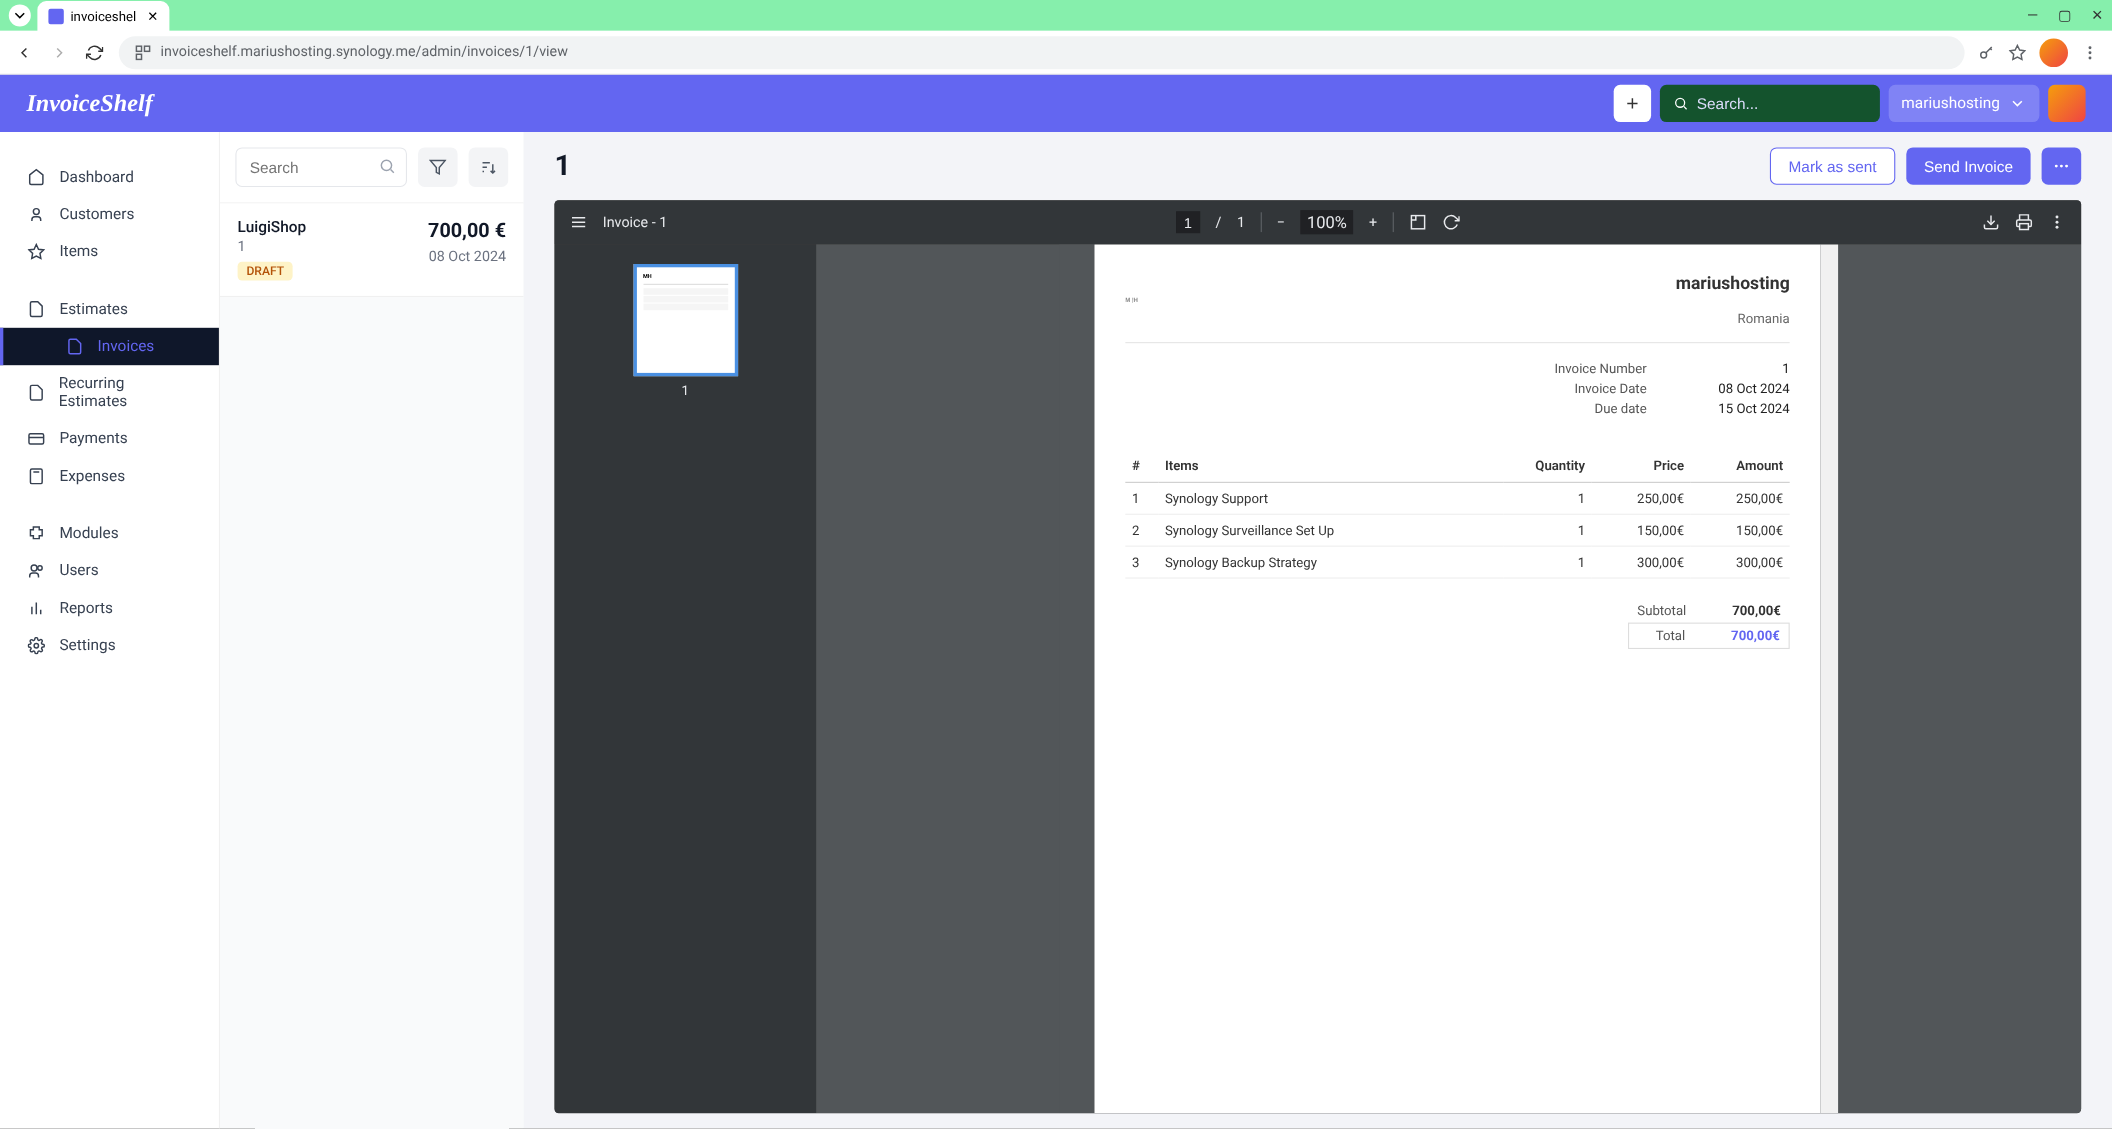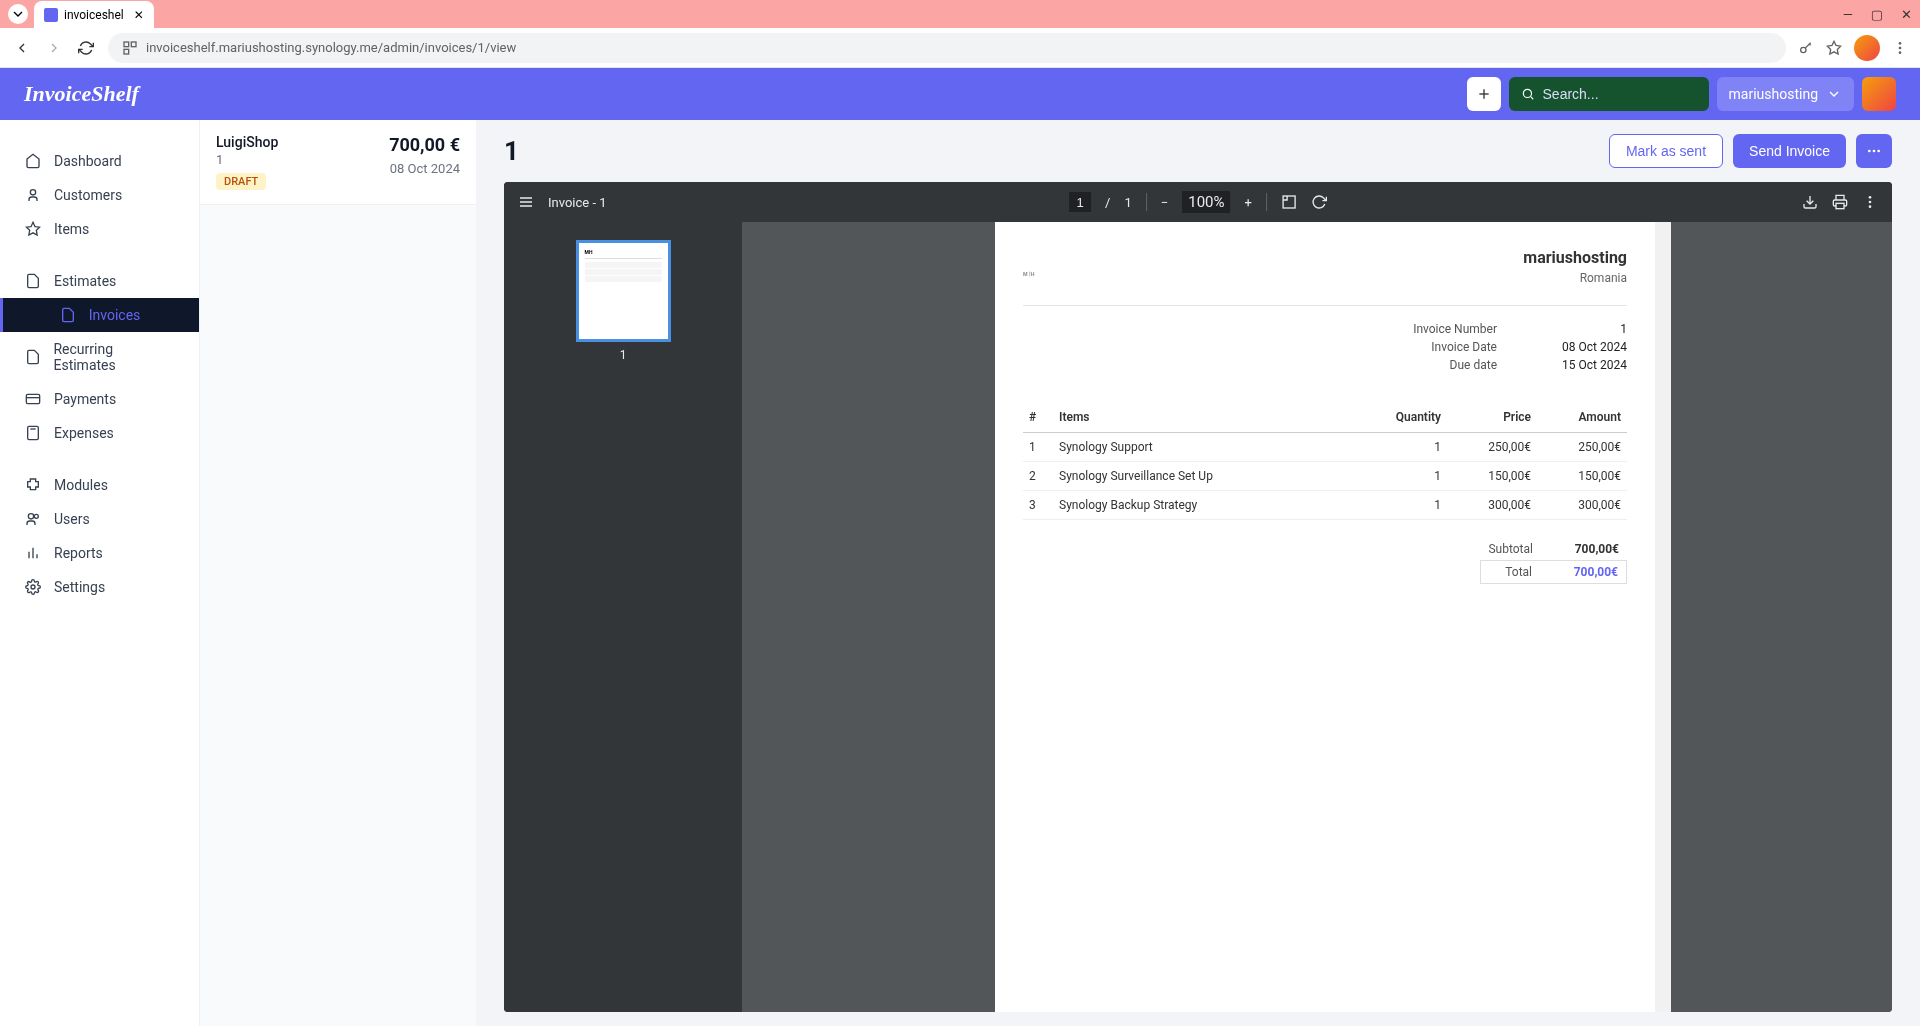--- a/index.html
+++ b/index.html
@@ -1,19 +1,19 @@
 <!DOCTYPE html>
 <html><head>
 <meta charset="utf-8">
 <style>
 * { margin: 0; padding: 0; box-sizing: border-box; }
 body { font-family: -apple-system, BlinkMacSystemFont, "Segoe UI", Roboto, Helvetica, Arial, sans-serif; background: #fff; height: 1026px; overflow: hidden; }
 
 
-.browser-chrome { background: #fca5a5; height: 28px; display: flex; align-items: center; padding: 0 8px; }
+.browser-chrome { background: #86efac; height: 28px; display: flex; align-items: center; padding: 0 8px; }
 .tab { background: #fff; border-radius: 8px 8px 0 0; padding: 4px 10px; display: inline-flex; align-items: center; gap: 6px; font-size: 12px; height: 28px; margin-top: 2px; }
 .tab-icon { width: 14px; height: 14px; background: #6366f1; border-radius: 2px; }
 .tab-close { font-size: 12px; cursor: pointer; margin-left: 4px; }
 .chrome-right { margin-left: auto; display: flex; gap: 18px; align-items: center; color: #333; font-size: 13px; }
 .chrome-chevron { width: 20px; height: 20px; border-radius: 50%; background: #fff; display: flex; align-items: center; justify-content: center; margin-right: 6px; }
 
 .addr-row { background: #fff; height: 40px; display: flex; align-items: center; padding: 0 12px; gap: 12px; border-bottom: 1px solid #e5e5e5; }
 .nav-icon { width: 20px; height: 20px; display: flex; align-items: center; justify-content: center; color: #333; cursor: pointer; }
 .addr-bar { flex: 1; background: #f1f3f4; border-radius: 20px; height: 30px; display: flex; align-items: center; padding: 0 14px; font-size: 13px; color: #5f6368; gap: 8px; }
 .addr-right { display: flex; gap: 12px; align-items: center; color: #5f6368; }
@@ -78,21 +78,21 @@
 .pdf-thumbs { width: 238px; background: #323639; padding: 18px; display: flex; flex-direction: column; align-items: center; }
 .thumb { width: 95px; background: #fff; border: 3px solid #4a90e2; padding: 6px; font-size: 5px; }
 .thumb-label { color: #e8eaed; font-size: 12px; margin-top: 6px; }
 
 .pdf-page-wrap { flex: 1; background: #525659; overflow: auto; padding: 0; display: flex; justify-content: center; }
 .pdf-scrollbar-gutter { width: 16px; background: #f1f1f1; }
 .pdf-page { background: #fff; width: 660px; min-height: 100%; padding: 26px 28px; font-size: 12px; color: #333; }
 .inv-header { display: flex; justify-content: space-between; align-items: flex-start; border-bottom: 1px solid #e5e5e5; padding-bottom: 14px; }
 .logo-mh { font-family: Arial, sans-serif; font-weight: 900; font-size: 38px; letter-spacing: -2px; color: #777; }
 .company-name { font-size: 16px; font-weight: 700; text-align: right; }
-.company-loc { font-size: 12px; color: #666; text-align: right; margin-top: 4px; }
+.company-loc { font-size: 12px; color: #666; text-align: right; margin-top: 16px; }
 .inv-meta { margin-top: 14px; text-align: right; }
 .inv-meta-row { display: flex; justify-content: flex-end; gap: 50px; padding: 2px 0; font-size: 12px; }
 .inv-meta-row .label { color: #555; }
 .inv-meta-row .val { min-width: 80px; text-align: right; color: #222; }
 
 .inv-table { width: 100%; margin-top: 28px; border-collapse: collapse; }
 .inv-table th { text-align: left; padding: 8px 6px; border-bottom: 1px solid #ccc; font-size: 12px; font-weight: 600; color: #333; }
 .inv-table th.num, .inv-table td.num { text-align: right; }
 .inv-table td { padding: 7px 6px; border-bottom: 1px solid #eee; font-size: 12px; }
 
@@ -303,20 +303,43 @@
               <circle cx="12" cy="12" r="3"></circle>
               <path d="M19.4 15a1.65 1.65 0 00.33 1.82l.06.06a2 2 0 11-2.83 2.83l-.06-.06a1.65 1.65 0 00-1.82-.33 1.65 1.65 0 00-1 1.51V21a2 2 0 01-4 0v-.09a1.65 1.65 0 00-1-1.51 1.65 1.65 0 00-1.82.33l-.06.06a2 2 0 11-2.83-2.83l.06-.06a1.65 1.65 0 00.33-1.82 1.65 1.65 0 00-1.51-1H3a2 2 0 010-4h.09a1.65 1.65 0 001.51-1 1.65 1.65 0 00-.33-1.82l-.06-.06a2 2 0 112.83-2.83l.06.06a1.65 1.65 0 001.82.33h0a1.65 1.65 0 001-1.51V3a2 2 0 014 0v.09a1.65 1.65 0 001 1.51 1.65 1.65 0 001.82-.33l.06-.06a2 2 0 112.83 2.83l-.06.06a1.65 1.65 0 00-.33 1.82v0a1.65 1.65 0 001.51 1H21a2 2 0 010 4h-.09a1.65 1.65 0 00-1.51 1z"></path>
             </svg>
           </span>
           <span>Settings</span>
         </div>
     </div>
   </div>
 
   <div class="list-panel">
+    <div class="list-panel-head">
+      <div class="list-search">
+        <input placeholder="Search" style="">
+        <span class="search-icn"><svg viewBox="0 0 24 24" fill="none" stroke="currentColor" stroke-width="2">
+              <circle cx="11" cy="11" r="7"></circle>
+              <line x1="21" y1="21" x2="16.65" y2="16.65"></line>
+            </svg></span>
+      </div>
+      <div class="icon-btn">
+          <svg viewBox="0 0 24 24" fill="none" stroke="currentColor" stroke-width="2">
+            <polygon points="22 3 2 3 10 12.46 10 19 14 21 14 12.46 22 3"></polygon>
+          </svg>
+        </div>
+      <div class="icon-btn">
+          <svg viewBox="0 0 24 24" fill="none" stroke="currentColor" stroke-width="2">
+            <line x1="4" y1="6" x2="14" y2="6"></line>
+            <line x1="4" y1="12" x2="10" y2="12"></line>
+            <line x1="4" y1="18" x2="6" y2="18"></line>
+            <polyline points="18 8 18 20"></polyline>
+            <polyline points="15 17 18 20 21 17"></polyline>
+          </svg>
+        </div>
+    </div>
     <div class="list-card">
       <div class="row1">
         <div>
           <div class="cust-name">LuigiShop</div>
           <div class="inv-num">1</div>
           <span class="badge">DRAFT</span>
         </div>
         <div style="text-align:right">
           <div class="amount">700,00 €</div>
           <div class="date">08 Oct 2024</div>

